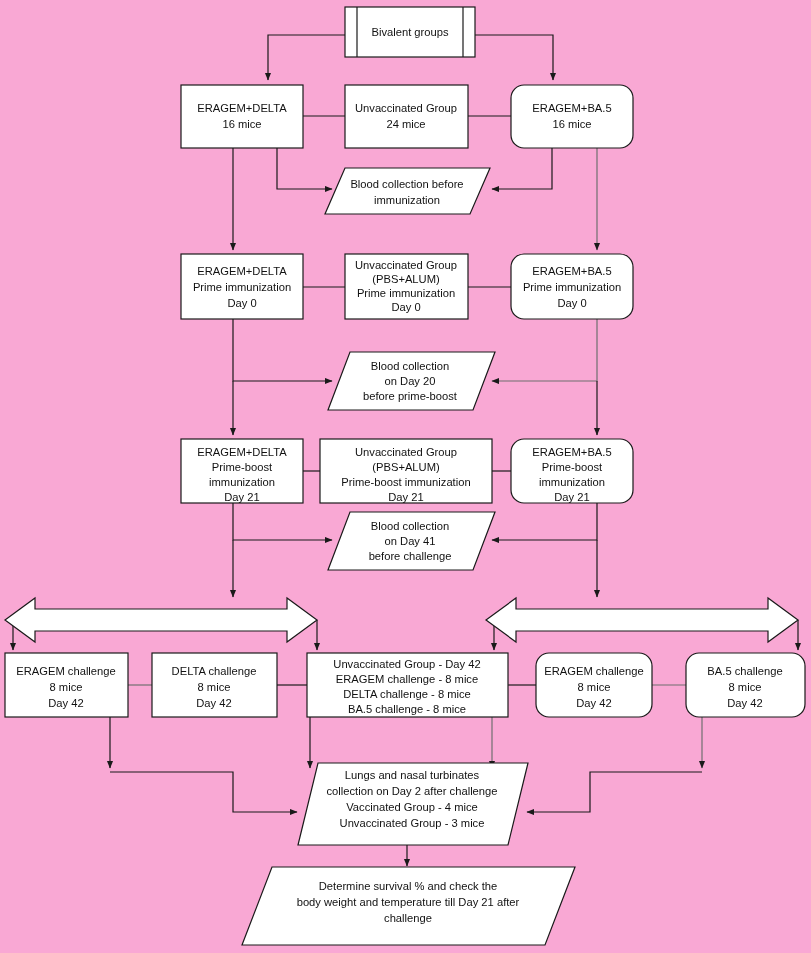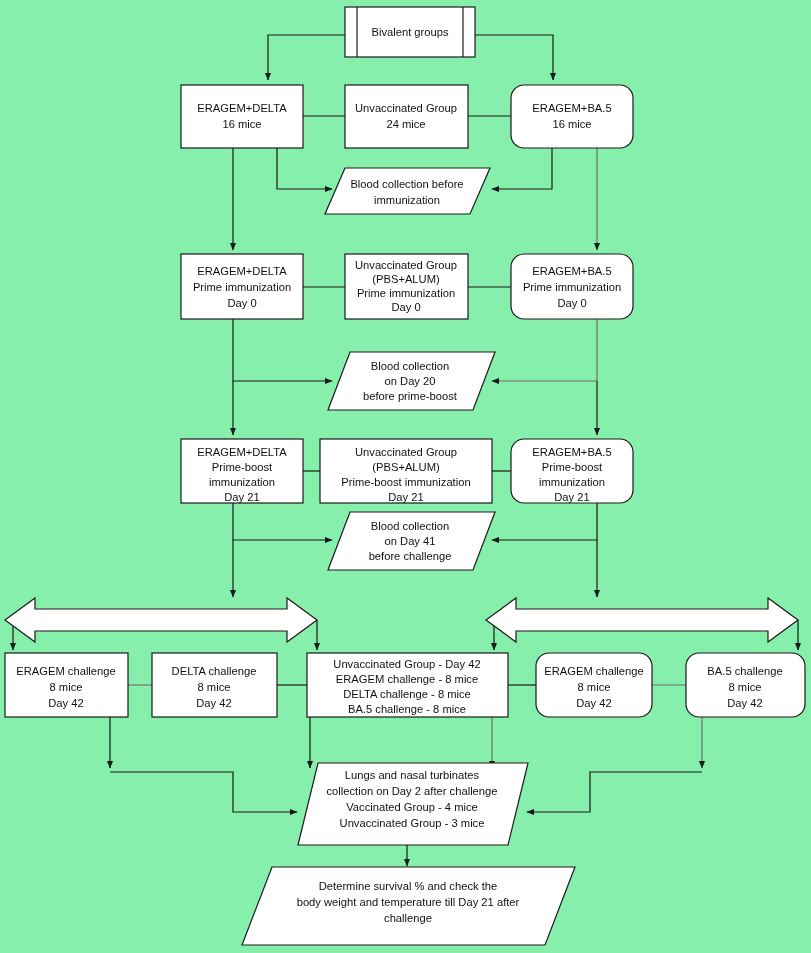--- a/index.html
+++ b/index.html
@@ -1,17 +1,17 @@
 <!DOCTYPE html>
 <html><head>
 <meta charset="utf-8">
 <style>
   html,body{margin:0;padding:0;background:#ffffff;}
   body{width:811px;height:953px;font-family:"Liberation Sans",sans-serif;}
-  #stage{position:relative;width:811px;height:953px;overflow:hidden;background:#86efac;}
+  #stage{position:relative;width:811px;height:953px;overflow:hidden;background:#f9a8d4;}
   svg#flow{position:absolute;left:0;top:0;width:811px;height:953px;}
   .shape-stroke{fill:#ffffff;stroke:#1a1a1a;stroke-width:1.2;}
   .conn{stroke:#1a1a1a;stroke-width:1.2;fill:none;}
   .conn-grey{stroke:#6f6f6f;stroke-width:1.2;fill:none;}
   .nodetext{font-family:"Liberation Sans",sans-serif;font-size:11.2px;fill:#111111;text-anchor:middle;}
 </style>
 </head>
 <body>
 
 <div id="stage">

